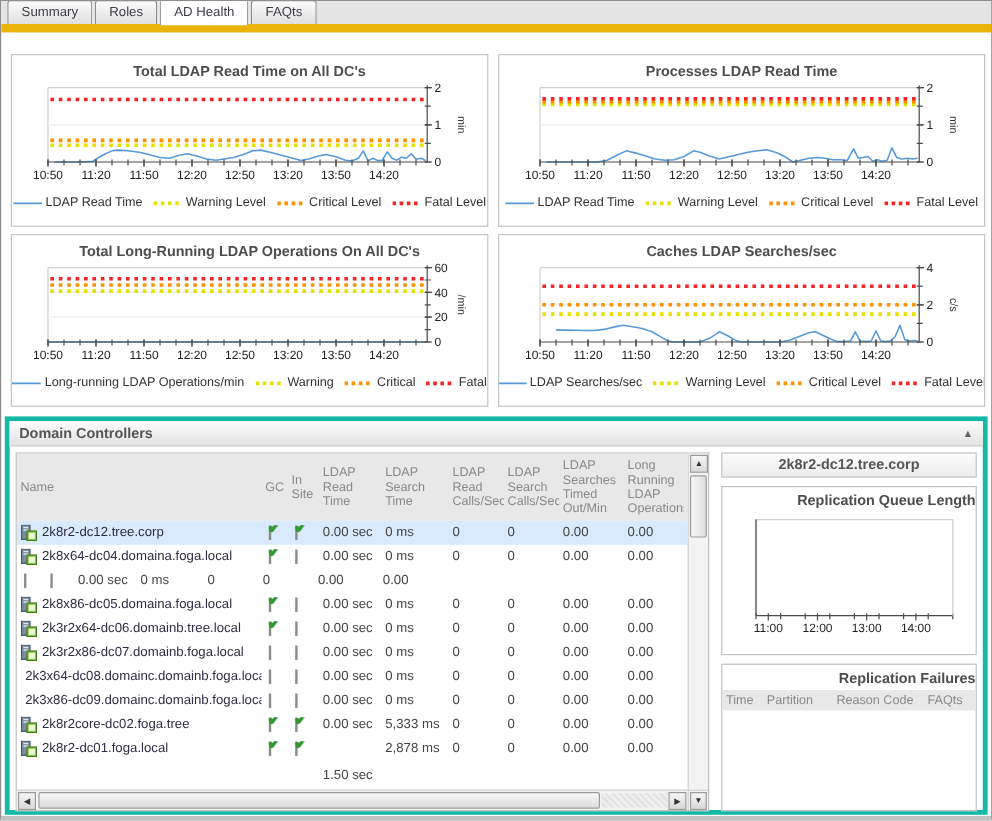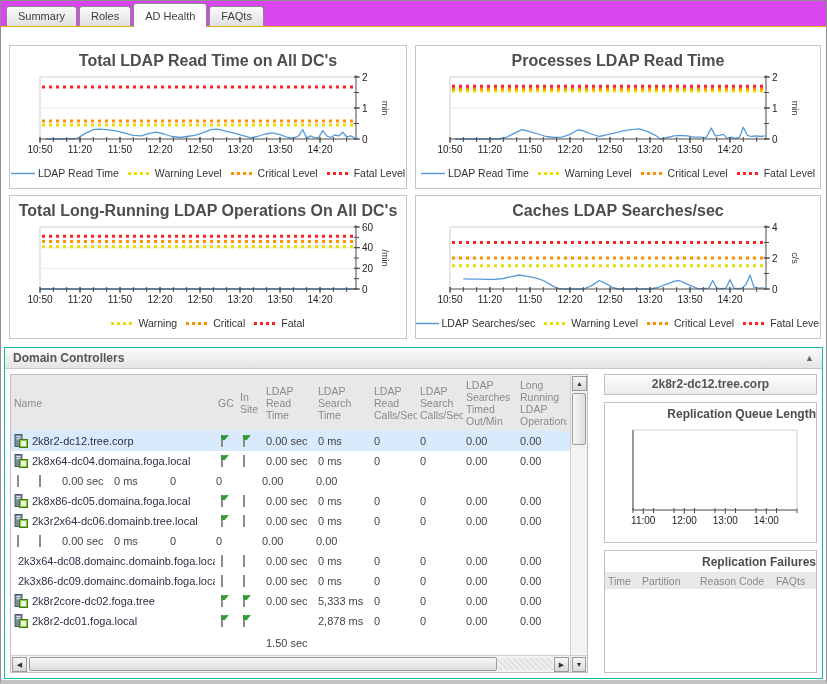--- a/index.html
+++ b/index.html
@@ -6,34 +6,34 @@
   html,body { width:827px; height:684px; }
   body {
     font-family:"Liberation Sans", sans-serif;
     background:#fff;
     border:1px solid #8e8e8e;
     border-bottom:4px solid #c2c2c2;
     overflow:hidden;
     position:relative;
   }
   
-  .tabbar { display:flex; align-items:flex-end; gap:2px; padding:2px 0 0 5px; height:26px; border-bottom:1px solid #eab308; background:#d946ef; }
+  .tabbar { display:flex; align-items:flex-end; gap:2px; padding:2px 0 0 5px; height:26px; border-bottom:7px solid #eab308; background:#e5e5e5; }
   .tab { border:1px solid #8a8a8a; border-bottom:none; border-radius:3px 3px 0 0;
          background:linear-gradient(#fbfbfb,#e0e0e0); padding:3px 11px 3px; font-size:11px; color:#3c3c44;
          height:20px; cursor:default; white-space:nowrap; }
   .tab.active { background:#fff; height:24px; margin-bottom:-1px; padding-top:6px; }
   
   .charts { display:grid; grid-template-columns:398px 406px; gap:6px 8px; padding:18px 8px 8px 8px; }
   .chart-panel { border:1px solid #c4c4c4; height:144px; background:#fff; overflow:hidden; }
-  .chart-title { text-align:center; font-weight:bold; color:#4d4d4d; font-size:16px; margin-top:6px; }
+  .chart-title { text-align:center; font-weight:bold; color:#4d4d4d; font-size:12px; margin-top:6px; }
   .chart-svg { display:block; margin:1px auto 0; }
   .chart-legend { display:flex; justify-content:center; align-items:center; gap:9px; font-size:10.5px; color:#333; margin-top:0px; }
   .legend-item { display:flex; align-items:center; gap:3px; white-space:nowrap; }
   
-  .dc-panel { margin:0 3px; border:1px solid #14b8a6; height:332px; }
+  .dc-panel { margin:0 3px; border:4px solid #14b8a6; height:332px; }
   .dc-header { height:21px; background:linear-gradient(#fbfbfb,#e4e4e4); border-bottom:1px solid #c9c9c9;
                display:flex; align-items:center; padding:0 8px; font-weight:bold; font-size:12px; color:#555; }
   .dc-header .spacer { flex:1; }
   .collapse-arrow { font-size:9px; color:#666; cursor:pointer; }
   .dc-body { display:flex; justify-content:space-between; padding:5px; height:309px; }
   
   .tbl { width:578px; border:1px solid #c0c0c0; display:grid; grid-template-columns:1fr 17px; grid-template-rows:1fr 17px; background:#fff; }
   .tbl-main { overflow:hidden; display:flex; flex-direction:column; }
   .tbl-headrow { display:flex; background:#e8e8e8; color:#8a8a8a; font-size:10.5px; line-height:12px; min-height:56px; align-items:center; }
   .th { padding:2px 3px; overflow:hidden; }
@@ -323,20 +323,26 @@
         <text x="348" y="50.833333333333336" font-size="10" text-anchor="start" fill="#222" font-family="Liberation Sans, sans-serif">20</text>
         <line x1="340" y1="26.66666666666667" x2="346" y2="26.66666666666667" stroke="#4a4a4a" stroke-width="1"></line>
         <text x="348" y="30.16666666666667" font-size="10" text-anchor="start" fill="#222" font-family="Liberation Sans, sans-serif">40</text>
         <line x1="340" y1="6" x2="346" y2="6" stroke="#4a4a4a" stroke-width="1"></line>
         <text x="348" y="9.5" font-size="10" text-anchor="start" fill="#222" font-family="Liberation Sans, sans-serif">60</text>
         <text x="368" y="37" font-size="9" text-anchor="middle" fill="#333" transform="rotate(90 368 37)" font-family="Liberation Sans, sans-serif">/min</text>
       </svg>
       <div class="chart-legend">
         <span class="legend-item">
           <svg width="24" height="7" viewBox="0 0 24 7">
+            <line x1="0" y1="3.5" x2="24" y2="3.5" stroke="#569ad9" stroke-width="1.5" stroke-dasharray="none"></line>
+          </svg>
+          <span>Long-running LDAP Operations/min</span>
+        </span>
+        <span class="legend-item">
+          <svg width="24" height="7" viewBox="0 0 24 7">
             <line x1="0" y1="3.5" x2="24" y2="3.5" stroke="#e6df00" stroke-width="3" stroke-dasharray="3 3"></line>
           </svg>
           <span>Warning</span>
         </span>
         <span class="legend-item">
           <svg width="24" height="7" viewBox="0 0 24 7">
             <line x1="0" y1="3.5" x2="24" y2="3.5" stroke="#ff9100" stroke-width="3" stroke-dasharray="3 3"></line>
           </svg>
           <span>Critical</span>
         </span>
@@ -548,20 +554,30 @@
               <div class="td" style="width: 22px; flex: 0 0 22px;"><span class="cbx checked"></span></div>
               <div class="td" style="width: 26px; flex: 0 0 26px;"><span class="cbx"></span></div>
               <div class="td" style="width: 52px; flex: 0 0 52px;">0.00 sec</div>
               <div class="td" style="width: 56px; flex: 0 0 56px;">0 ms</div>
               <div class="td" style="width: 46px; flex: 0 0 46px;">0</div>
               <div class="td" style="width: 46px; flex: 0 0 46px;">0</div>
               <div class="td" style="width: 54px; flex: 0 0 54px;">0.00</div>
               <div class="td" style="width: 50px; flex: 0 0 50px;">0.00</div>
             </div>
             <div class="tbl-row">
+              <div class="td name-cell" style="width: 204px; flex: 0 0 204px;">
+                <svg width="14" height="14" viewBox="0 0 14 14">
+                  <rect x="1" y="0.5" width="7" height="12" fill="#7c8ca0" stroke="#4a5a6e" stroke-width="1"></rect>
+                  <rect x="2.5" y="2" width="4" height="1.2" fill="#dfe6ee"></rect>
+                  <rect x="2.5" y="4.2" width="4" height="1.2" fill="#dfe6ee"></rect>
+                  <rect x="5.5" y="5.5" width="8" height="8" fill="#8dc63f" stroke="#3d7d1e" stroke-width="1"></rect>
+                  <rect x="7" y="7" width="5" height="5" fill="#fff" opacity="0.85"></rect>
+                </svg>
+                <span>2k3r2x86-dc07.domainb.foga.local</span>
+              </div>
               <div class="td" style="width: 22px; flex: 0 0 22px;"><span class="cbx"></span></div>
               <div class="td" style="width: 26px; flex: 0 0 26px;"><span class="cbx"></span></div>
               <div class="td" style="width: 52px; flex: 0 0 52px;">0.00 sec</div>
               <div class="td" style="width: 56px; flex: 0 0 56px;">0 ms</div>
               <div class="td" style="width: 46px; flex: 0 0 46px;">0</div>
               <div class="td" style="width: 46px; flex: 0 0 46px;">0</div>
               <div class="td" style="width: 54px; flex: 0 0 54px;">0.00</div>
               <div class="td" style="width: 50px; flex: 0 0 50px;">0.00</div>
             </div>
             <div class="tbl-row">

